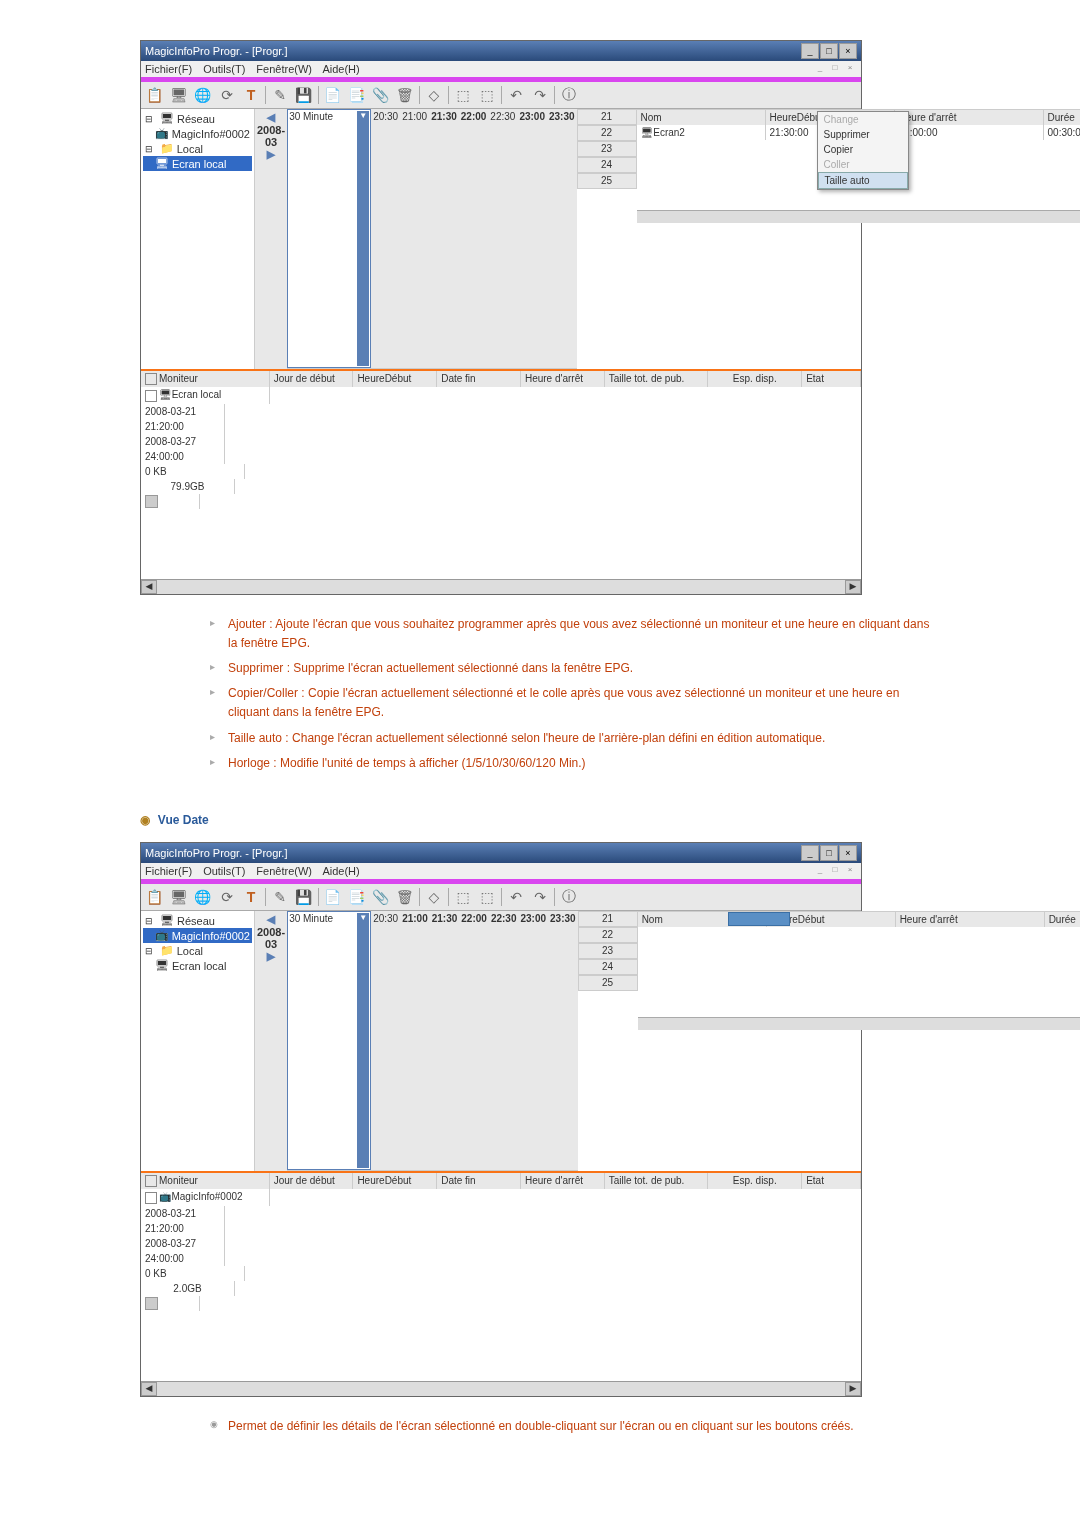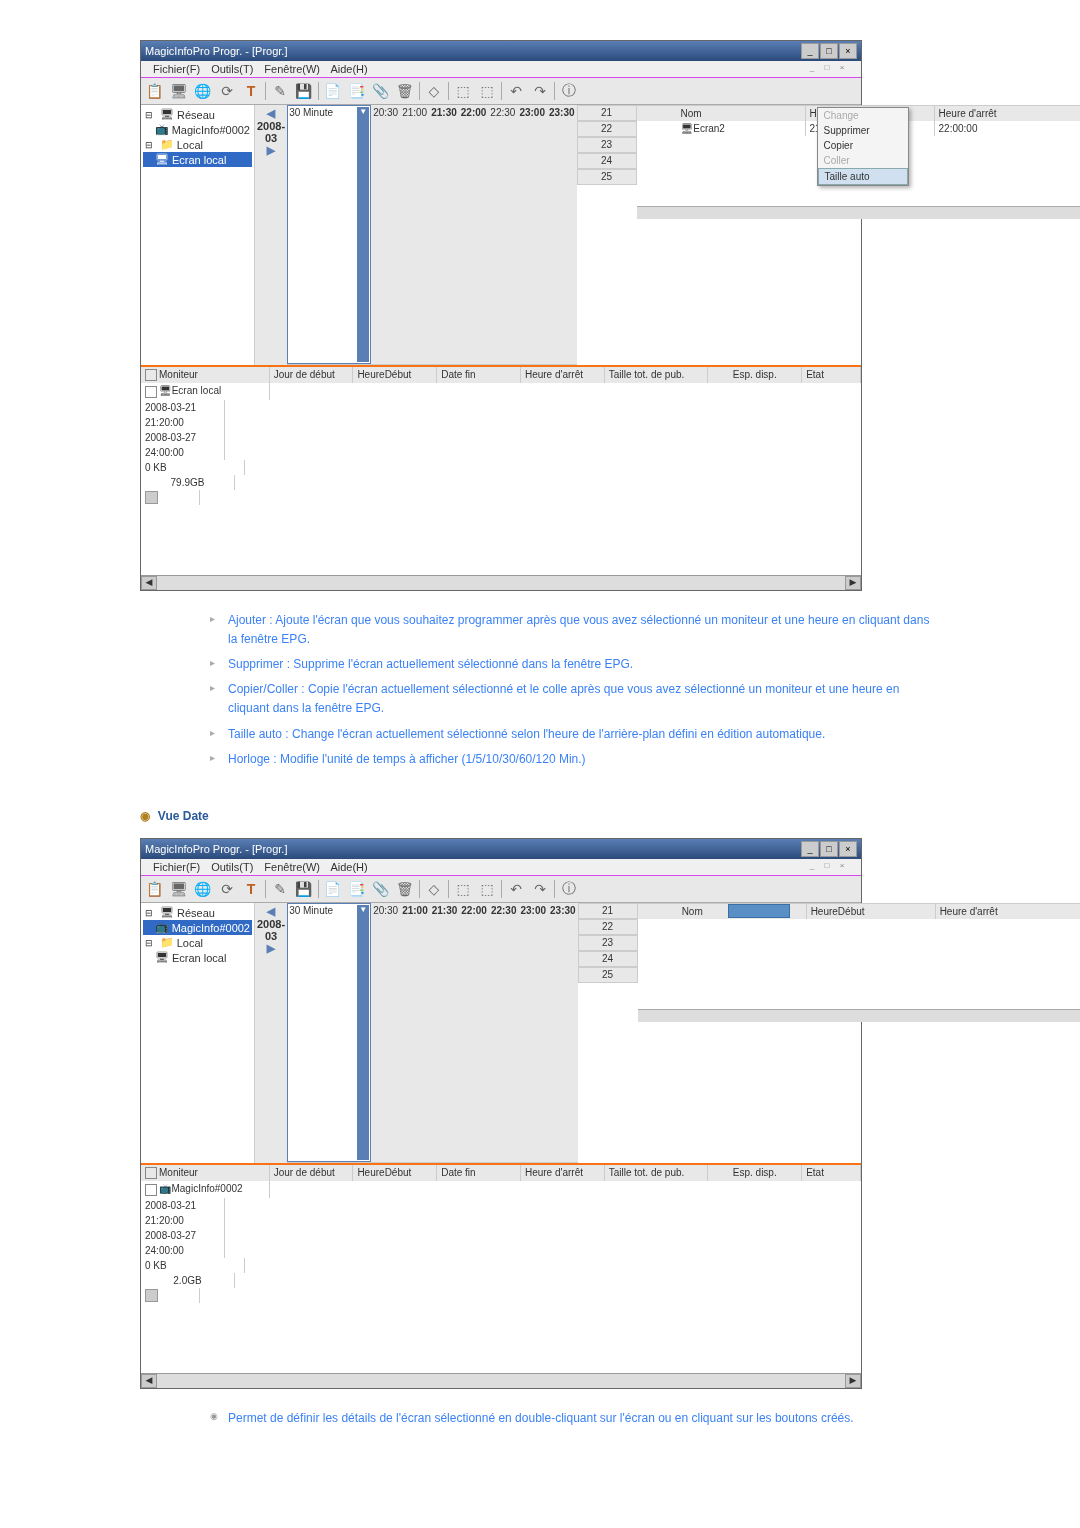--- a/index.html
+++ b/index.html
@@ -33,22 +33,22 @@
     height: 14px;
     background: #ccc;
     color: #000;
     font-size: 9px;
     text-align: center;
     line-height: 14px;
     border: 1px solid #999;
   }
   .menubar {
     background: #f0f0f0;
-    border-bottom: 1px solid #d946ef;
-    padding: 2px 12px;
+    border-bottom: 5px solid #d946ef;
+    padding: 2px 4px;
     font-size: 11px;
     display: flex;
     justify-content: space-between;
   }
   .menubar-items span {
     margin-right: 8px;
   }
   .subwin-btns {
     display: flex;
     gap: 1px;
@@ -203,21 +203,21 @@
   }
   .list-header div, .list-row div {
     padding: 2px 4px;
     border-right: 1px solid #ccc;
   }
   .list-row {
     display: flex;
     font-size: 10px;
     background: #fff;
   }
-  .col-nom { width: 120px; margin-left: 40px; }
+  .col-nom { width: 120px; }
   .col-hd { width: 120px; }
   .col-ha { width: 140px; }
   .col-du { width: 100px; flex: 1;}
   .list-empty {
     height: 70px;
     background: #fff;
   }
   .bottom-table {
     border-top: 2px solid #f97316;
   }
@@ -264,21 +264,21 @@
     width: 10px;
     height: 10px;
     border: 1px solid #888;
     vertical-align: middle;
     margin-right: 2px;
   }
 
   .bullet-list {
     margin: 15px 0 30px 30px;
     font-size: 12px;
-    color: #3b82f6;
+    color: #c2410c;
     line-height: 1.6;
   }
   .bullet-list li {
     list-style: none;
     position: relative;
     padding-left: 18px;
     margin-bottom: 6px;
   }
   .bullet-list.grey li::before {
     content: "▸";

